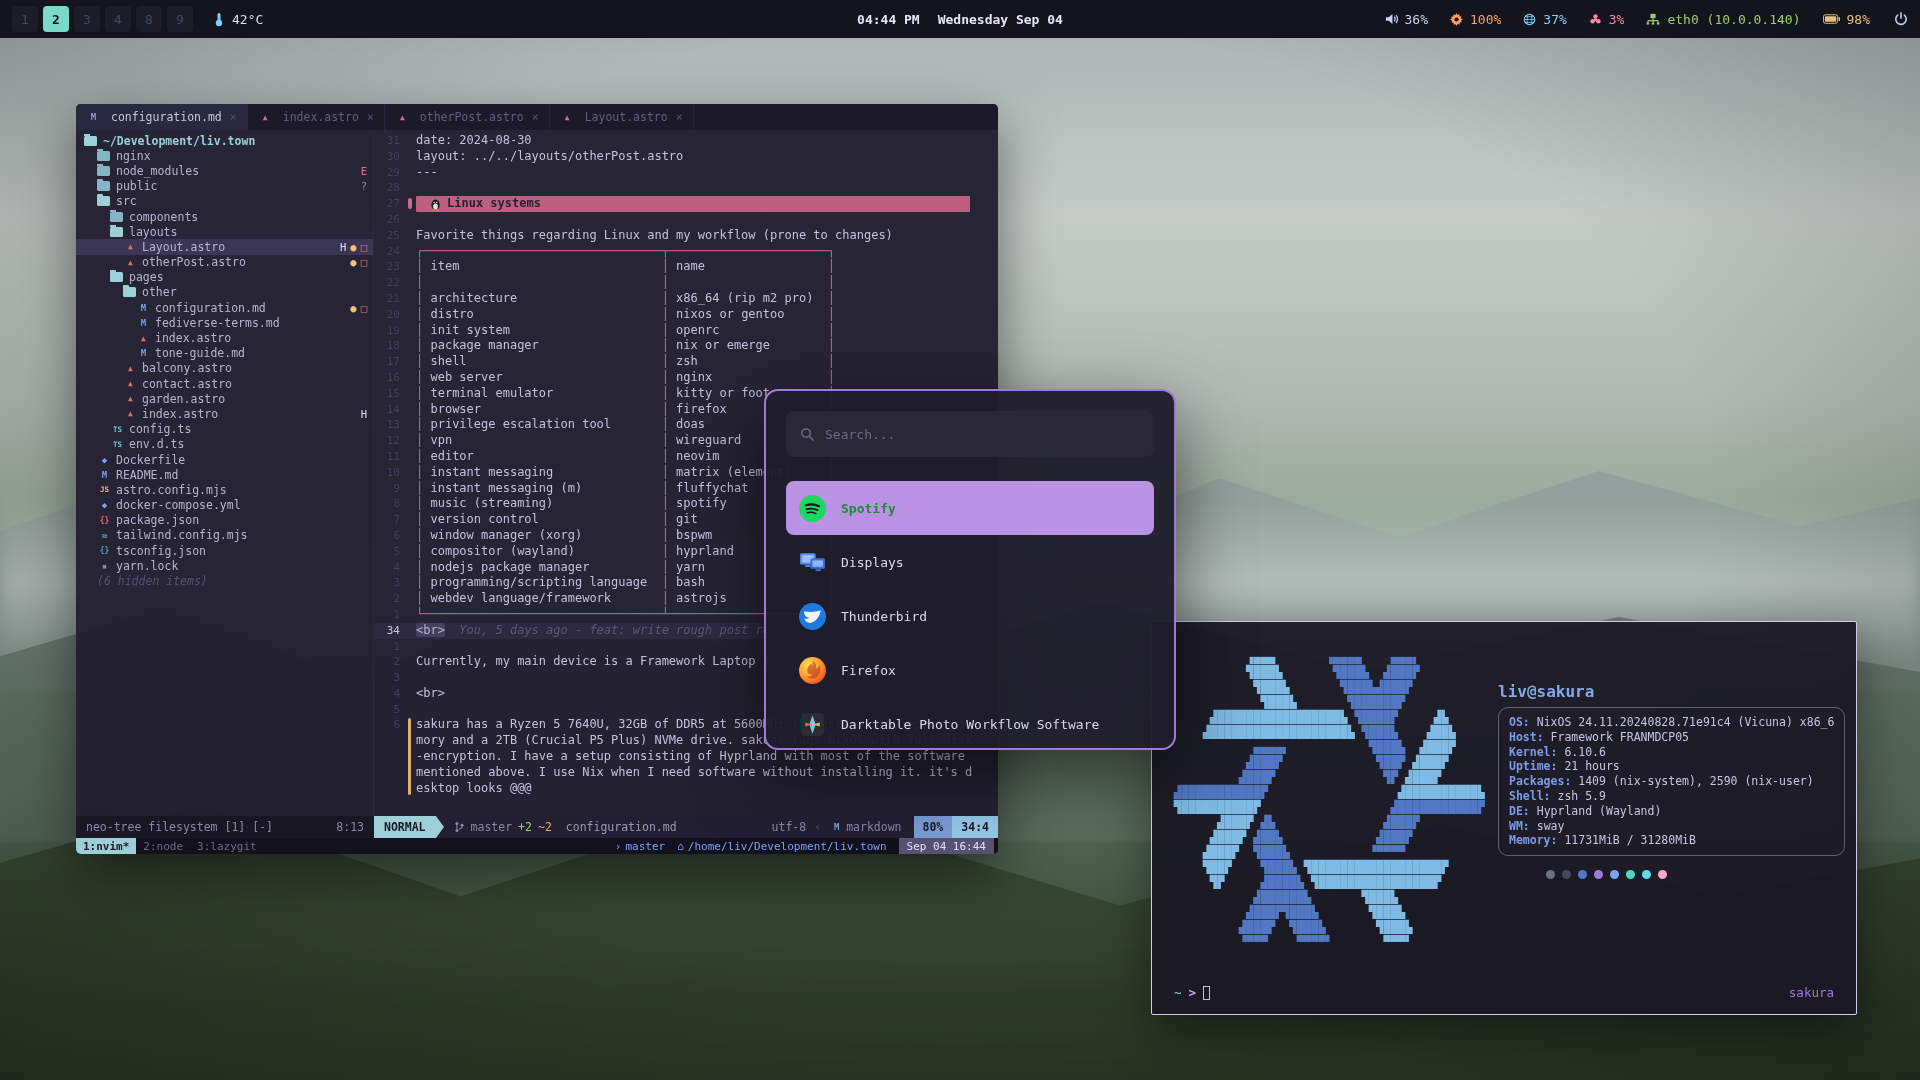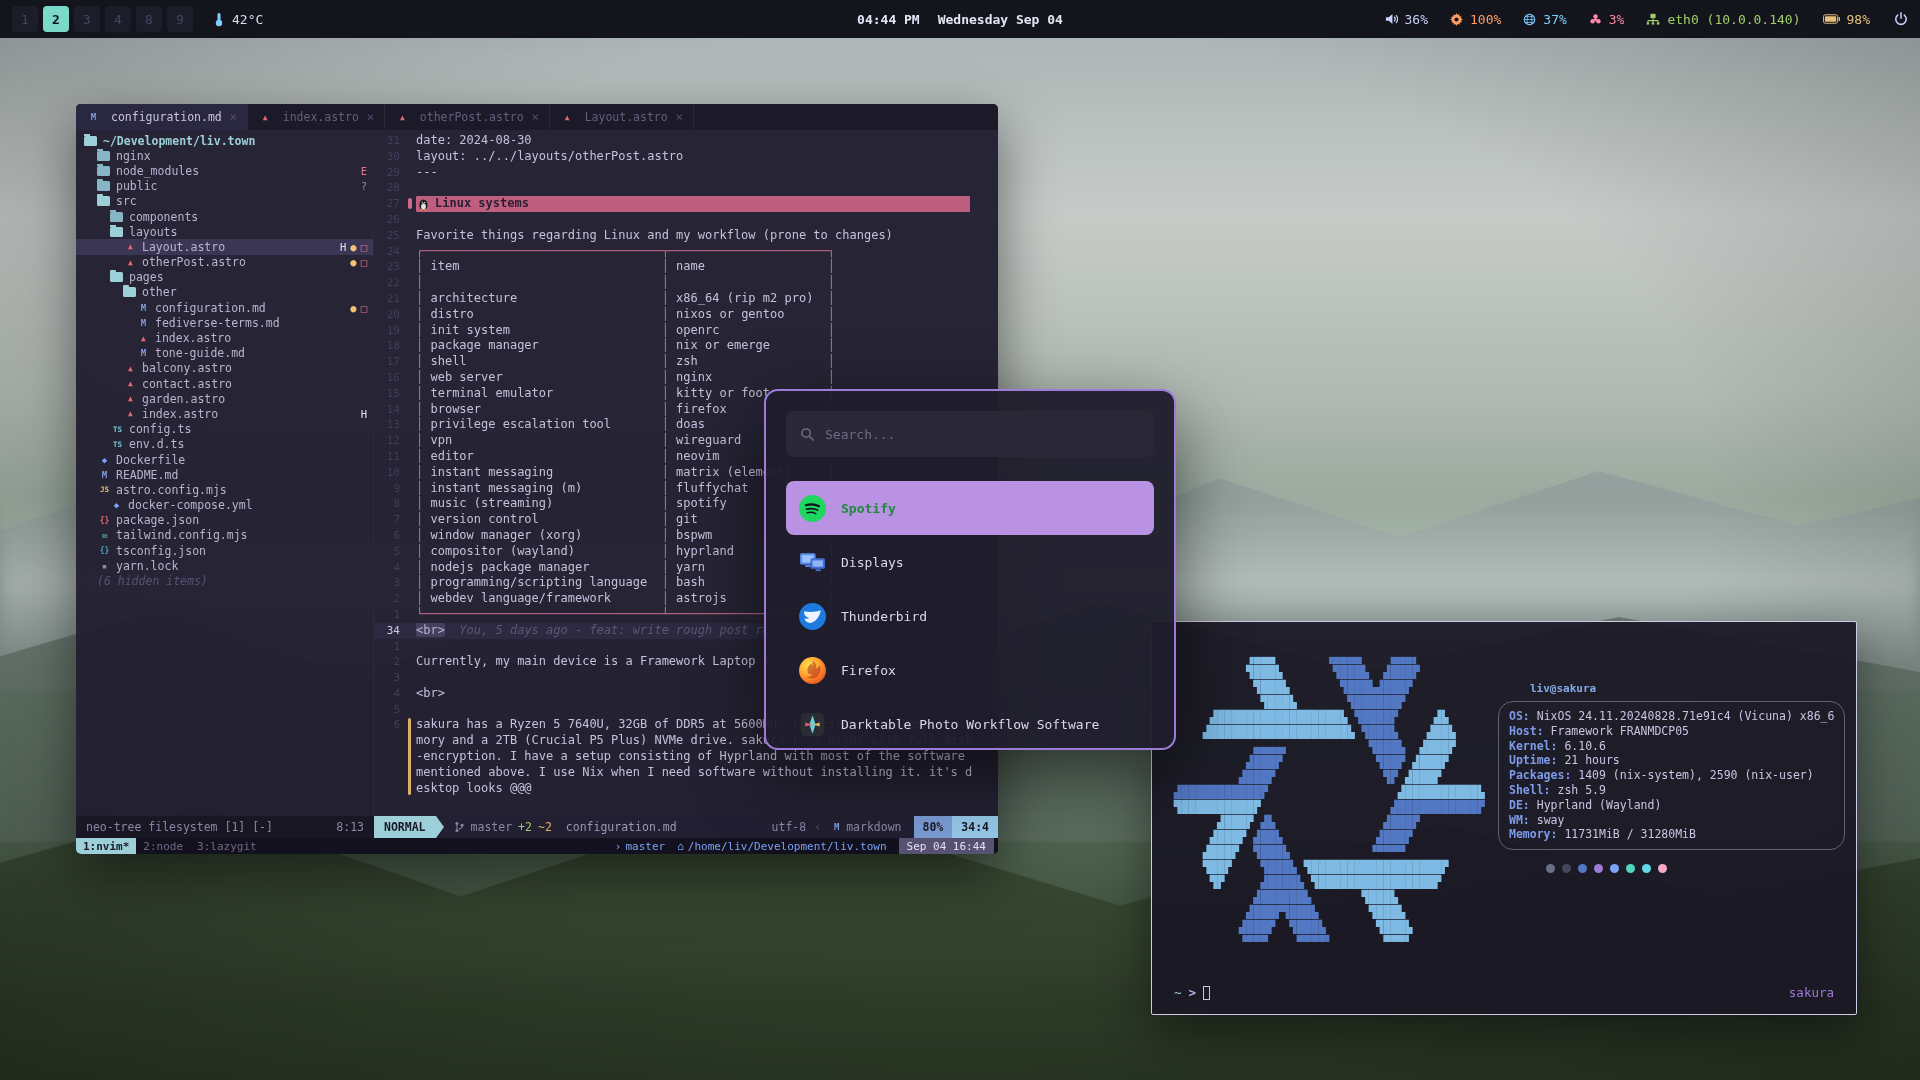--- a/index.html
+++ b/index.html
@@ -76,21 +76,21 @@
   .eline { display:flex; height:15.8px; line-height:15.8px; font-size:12px; white-space:pre; align-items:center; }
   .eline.cur-line { background:#2c2941; }
   .gut { width:34px; flex:none; text-align:right; padding-right:8px; color:#413d5a; font-size:11px; }
   .gut.cur { color:#cfcbe8; }
   .sign { width:8px; flex:none; position:relative; align-self:stretch; }
   .sign-pill { position:absolute; left:0; top:2px; width:4px; height:11px; border-radius:2px; background:#d06a8c; }
   .change-bar { position:absolute; left:0; top:1px; bottom:1px; width:3px; border-radius:2px; background:#e0af68; }
   .etext { color:#c5c1dd; }
   .tb { color:#d06a8c; }
   .hstrip { flex:1; margin-right:28px; background:#bf5f80; color:#2a1f31; display:flex; align-items:center;
-            gap:6px; padding-left:2px; font-weight:bold; height:15.8px; border-radius:1px; }
+            gap:6px; padding-left:14px; font-weight:bold; height:15.8px; border-radius:1px; }
   .br-tok { background:#45405f; color:#b6b2cc; border-radius:2px; }
   .blame { color:#5b5875; font-style:italic; }
   .para { align-items:flex-start; }
   .para-text { width:560px; white-space:normal; word-break:break-all; color:#c5c1dd; }
 
   
   .statusline { height:22px; flex:none; display:flex; font-size:11.5px; }
   .sl-neotree { width:298px; flex:none; background:#191724; color:#8a87a5; display:flex; align-items:center;
                 justify-content:space-between; padding:0 10px; }
   .sl-main { flex:1; background:#211f31; display:flex; align-items:center; color:#8a87a5; }
@@ -130,22 +130,22 @@
   .l-item { height:54px; display:flex; align-items:center; gap:14px; padding:0 12px; border-radius:8px;
             color:#dcd8ee; font-size:13px; }
   .l-item.sel { background:#b992e4; color:#1f8a3c; font-weight:bold; }
 
   
   .terminal { position:absolute; left:1151px; top:621px; width:706px; height:394px; z-index:30;
     background:rgba(25,23,36,.94); border:1px solid #cfcae8; border-radius:2px;
     box-shadow:0 18px 50px rgba(0,0,0,.45); }
   .nix-art { position:absolute; left:22px; top:28px; font:12px/15px "DejaVu Sans Mono",monospace; }
   .fetch-info { position:absolute; left:346px; top:60px; }
-  .fetch-title { color:#84a9e8; font-weight:bold; font-size:11px;margin-left:32px; }
-  .fetch-box { border:1px solid rgba(200,198,225,.4); border-radius:15px; padding:7px 10px; margin-top:6px;
+  .fetch-title { color:#84a9e8; font-weight:bold; font-size:16px; }
+  .fetch-box { border:1px solid rgba(200,198,225,.4); border-radius:10px; padding:7px 10px; margin-top:6px;
                width:max-content; max-width:348px; overflow:hidden; }
   .f-line { font-size:11.5px; line-height:14.8px; white-space:nowrap; }
   .f-label { color:#7e9be8; font-weight:bold; }
   .f-value { color:#c9c5e2; }
   .fetch-dots { margin-top:14px; margin-left:48px; display:flex; gap:7px; }
   .dot { width:9px; height:9px; border-radius:50%; display:inline-block; }
   .prompt { position:absolute; left:22px; bottom:14px; display:flex; align-items:center; gap:7px; font-size:12.5px; }
   .p-path { color:#9ccfd8; }
   .p-char { color:#c4a7e7; font-weight:bold; }
   .p-cursor { width:7px; height:14px; border:1px solid #c8c4e0; display:inline-block; }
@@ -389,21 +389,21 @@
       <span class="tmarks"></span>
     </div>
           <div class="trow" style="padding-left:21px">
       <span class="tree-label"><span class="fi fi-md"></span>README.md</span>
       <span class="tmarks"></span>
     </div>
           <div class="trow" style="padding-left:21px">
       <span class="tree-label"><span class="fi fi-js"></span>astro.config.mjs</span>
       <span class="tmarks"></span>
     </div>
-          <div class="trow" style="padding-left:33px">
+          <div class="trow" style="padding-left:21px">
       <span class="tree-label"><span class="fi fi-docker"></span>docker-compose.yml</span>
       <span class="tmarks"></span>
     </div>
           <div class="trow" style="padding-left:21px">
       <span class="tree-label"><span class="fi fi-npm"></span>package.json</span>
       <span class="tmarks"></span>
     </div>
           <div class="trow" style="padding-left:21px">
       <span class="tree-label"><span class="fi fi-tailwind"></span>tailwind.config.mjs</span>
       <span class="tmarks"></span>

